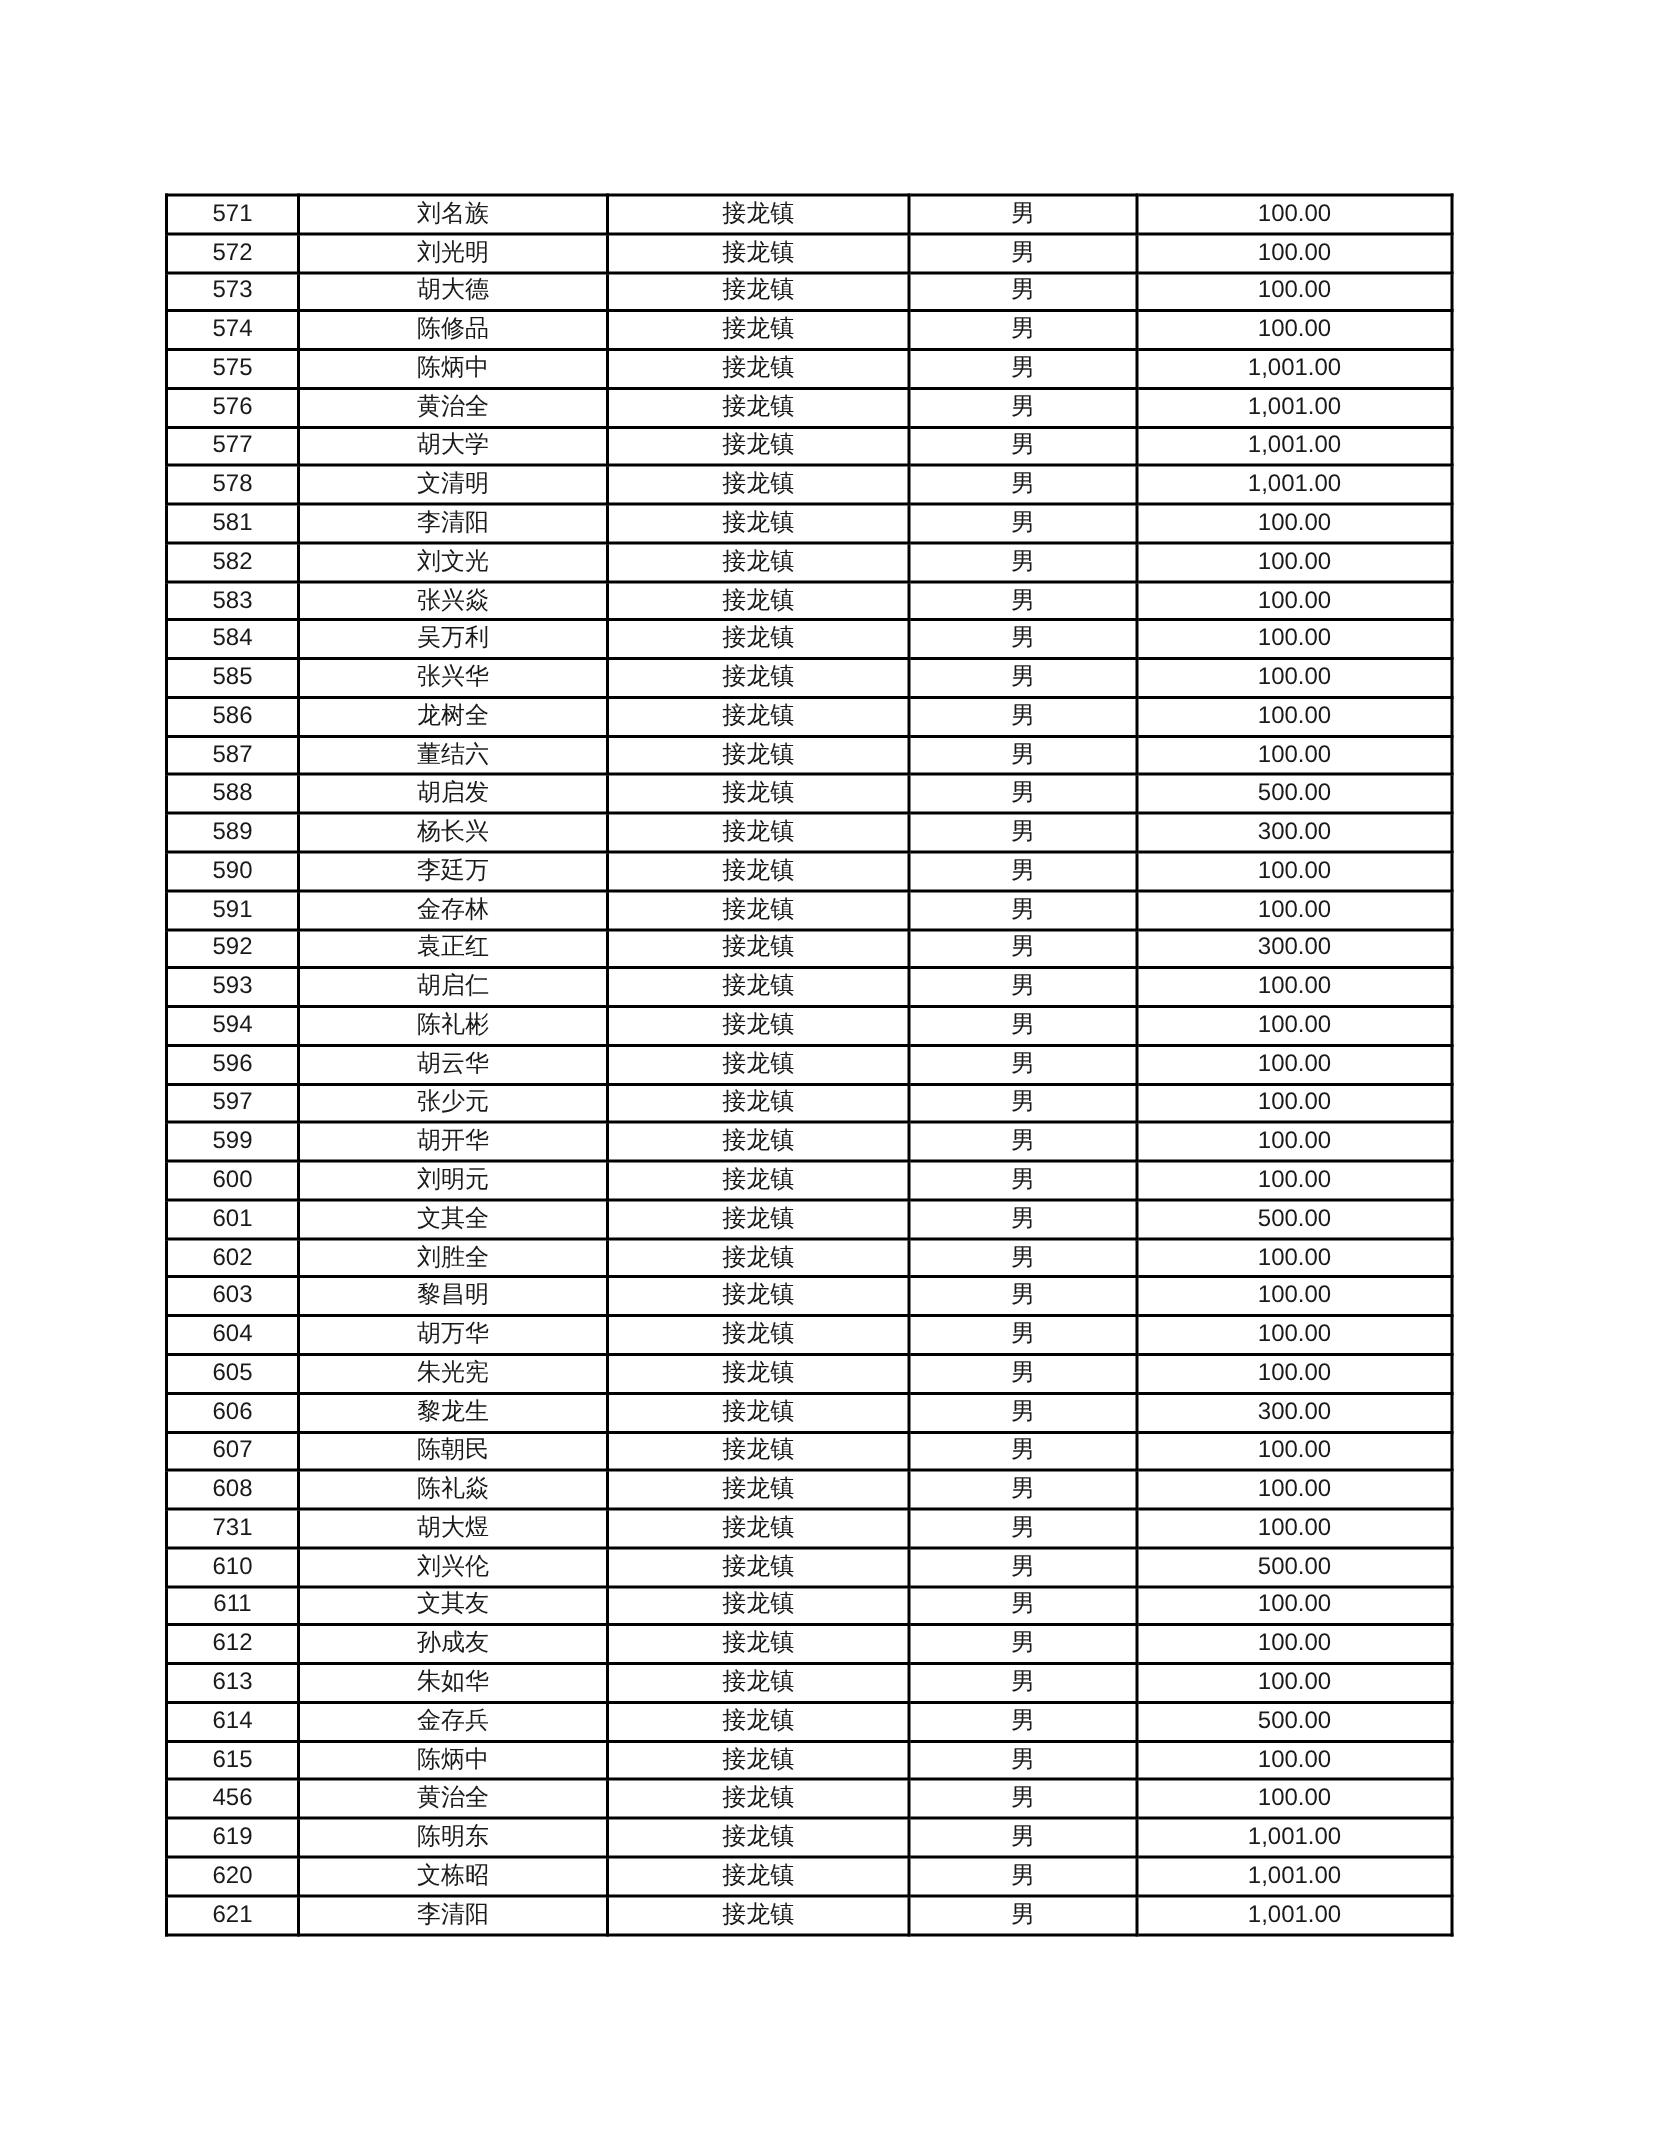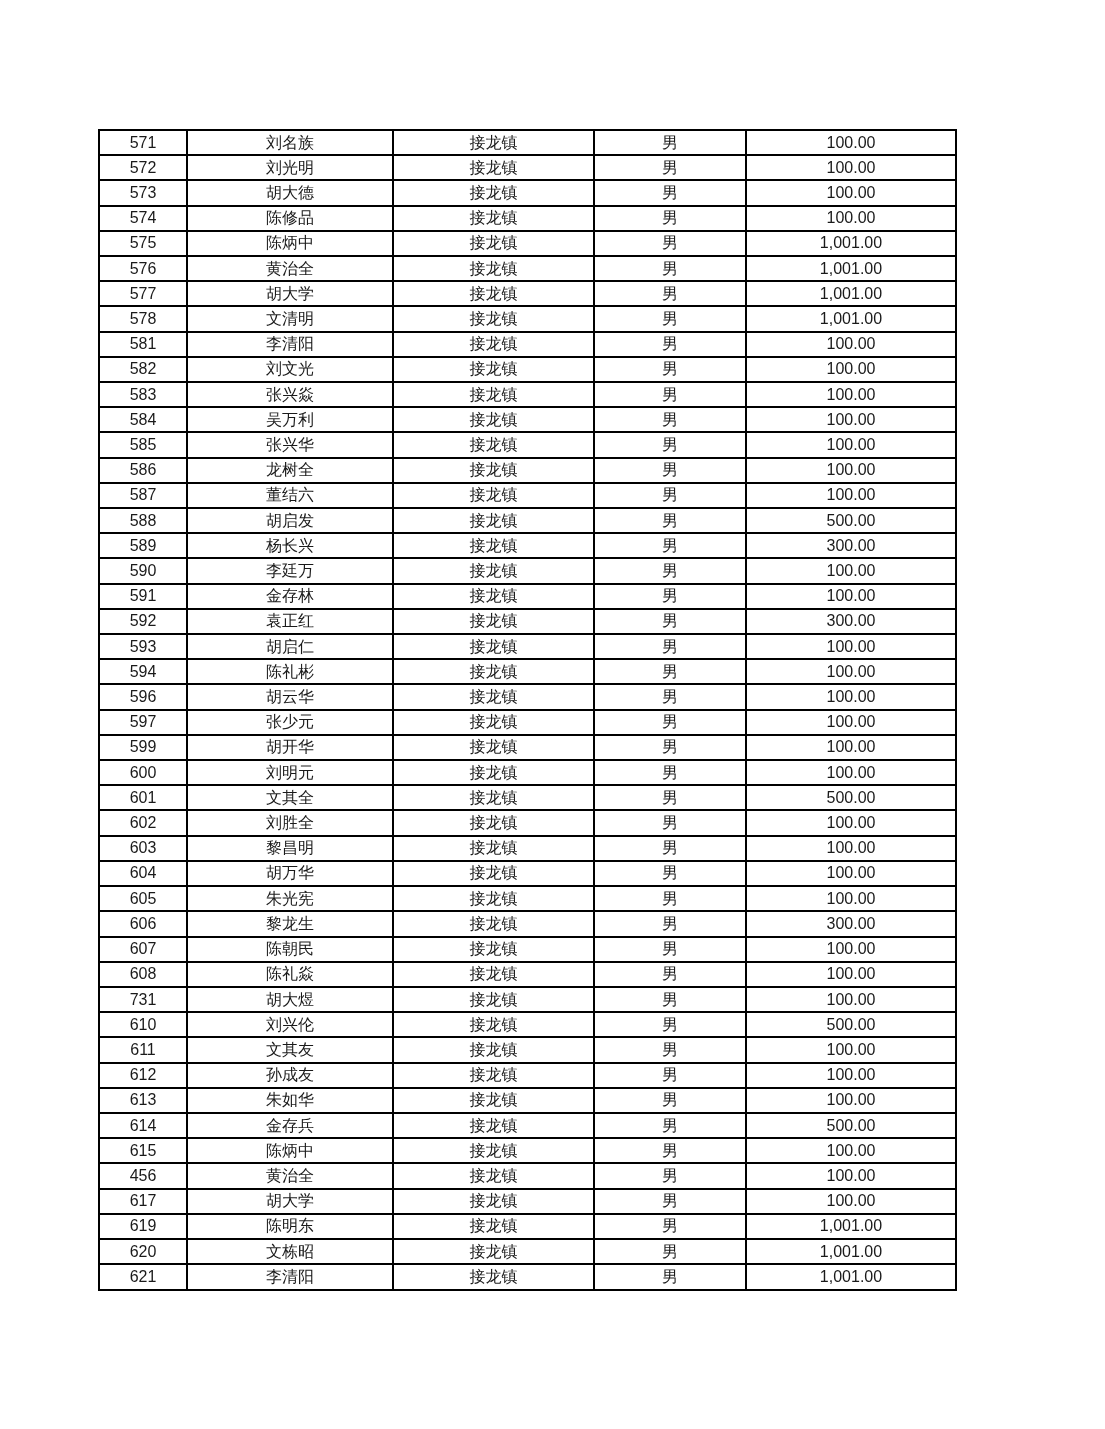--- a/index.html
+++ b/index.html
@@ -10,20 +10,21 @@
   body {
     width: 1105px;
     height: 1429px;
     position: relative;
     font-family: "Liberation Sans", "DejaVu Sans", sans-serif;
   }
   .page {
     position: absolute;
     inset: 0;
     background: #ffffff;
+    margin-left: 12px;
   }
   table.data-table {
     position: absolute;
     left: 98px;
     top: 129px;
     width: 857px;
     height: 1162px;
     border-collapse: collapse;
     table-layout: fixed;
     border: 2px solid #000000;
@@ -349,27 +350,20 @@
           <td class="c4">100.00</td>
         </tr>
         <tr>
           <td class="c0">456</td>
           <td class="c1">黄治全</td>
           <td class="c2">接龙镇</td>
           <td class="c3">男</td>
           <td class="c4">100.00</td>
         </tr>
         <tr>
-          <td class="c0">617</td>
-          <td class="c1">胡大学</td>
-          <td class="c2">接龙镇</td>
-          <td class="c3">男</td>
-          <td class="c4">100.00</td>
-        </tr>
-        <tr>
           <td class="c0">619</td>
           <td class="c1">陈明东</td>
           <td class="c2">接龙镇</td>
           <td class="c3">男</td>
           <td class="c4">1,001.00</td>
         </tr>
         <tr>
           <td class="c0">620</td>
           <td class="c1">文栋昭</td>
           <td class="c2">接龙镇</td>

